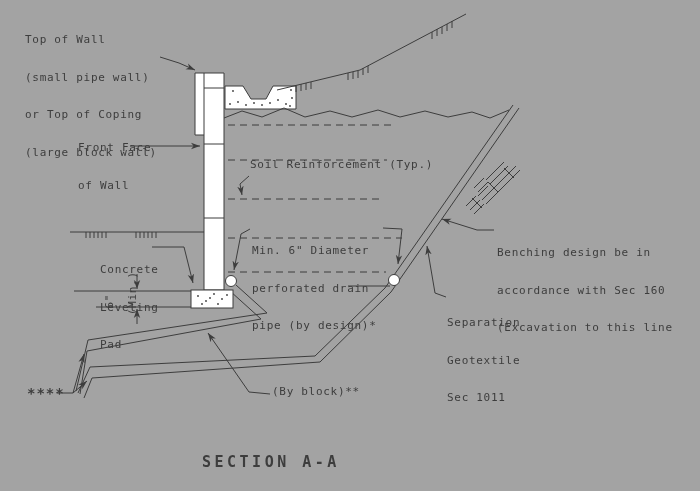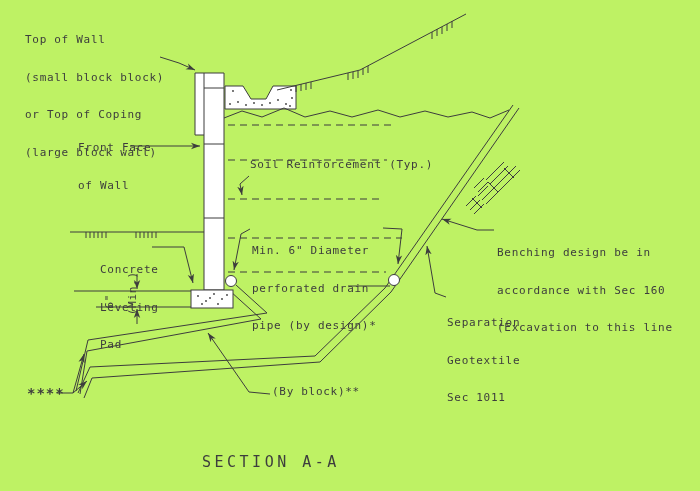--- a/index.html
+++ b/index.html
@@ -1,22 +1,22 @@
 <!DOCTYPE html>
 <html><head>
 <meta charset="utf-8">
 <style>
   html,body{margin:0;padding:0;background:#ffffff;}
-  .canvas{position:relative;width:700px;height:491px;background:#bef264;overflow:hidden;
+  .canvas{position:relative;width:700px;height:491px;background:#a3a3a3;overflow:hidden;
           font-family:"DejaVu Sans Mono",monospace;color:#3d3d3d;}
   svg{position:absolute;left:0;top:0;}
   .lbl{position:absolute;font-size:11px;line-height:12.5px;letter-spacing:0.7px;
        color:#3d3d3d;white-space:pre;}
   .rot{transform:rotate(-90deg);transform-origin:center;text-align:center;}
-  .title{position:absolute;left:202px;top:453px;font-size:15px;letter-spacing:3.5px;color:#3d3d3d;}
+  .title{position:absolute;left:202px;top:453px;font-size:15px;letter-spacing:3.5px;color:#3d3d3d;font-weight:bold;}
   .marks{position:absolute;left:27px;top:385px;font-size:14px;letter-spacing:1px;color:#3d3d3d;font-weight:bold;}
 </style>
 </head>
 <body>
 
 <div class="canvas">
 
   <svg width="700" height="491" viewBox="0 0 700 491">
     <defs>
       <marker id="ah" markerWidth="11" markerHeight="9" refX="9" refY="4" orient="auto" markerUnits="userSpaceOnUse">
@@ -171,21 +171,21 @@
         <path d="M446,297 L435,293 L427,246" marker-end="url(#ah)"></path>
         <path d="M270,394 L249,392 L208,333" marker-end="url(#ah)"></path>
         <path d="M57,393 L73,393 L84,354" marker-end="url(#ah)"></path>
         <path d="M73,393 L87,381" marker-end="url(#ah)"></path>
       </g>
     </g>
   </svg>
 
   <div class="lbl" style="left:25px;top:9px">
     <div>Top of Wall</div>
-    <div>(small block block)</div>
+    <div>(small pipe wall)</div>
     <div>or Top of Coping</div>
     <div>(large block wall)</div>
   </div>
 
   <div class="lbl" style="left:78px;top:117px">
     <div>Front Face</div>
     <div>of Wall</div>
   </div>
 
   <div class="lbl" style="left:250px;top:159px">Soil Reinforcement (Typ.)</div>

